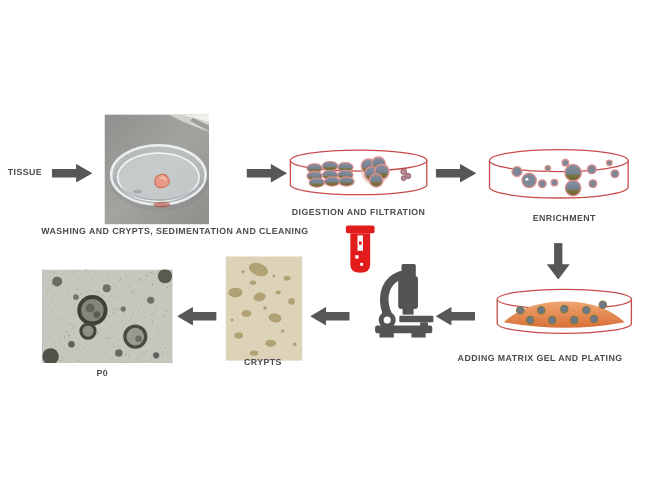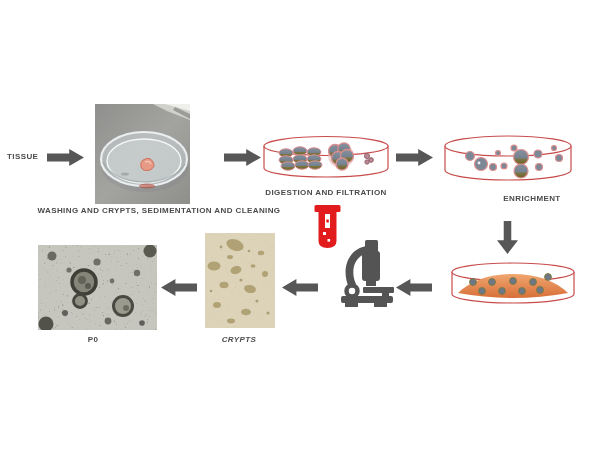--- a/index.html
+++ b/index.html
@@ -129,21 +129,21 @@
       <circle cx="78" cy="25" r="7.5" fill="url(#cellg)"></circle>
       <circle cx="78" cy="39" r="7" fill="url(#cellg)"></circle>
       <circle cx="95" cy="22" r="4"></circle>
       <circle cx="96" cy="35" r="3.5"></circle>
       <circle cx="111" cy="16" r="2.5"></circle>
       <circle cx="116" cy="26" r="3.5"></circle>
     </g>
     <circle cx="36" cy="31" r="1.4" fill="#ffffff" opacity="0.9"></circle>
   </svg>
 
-  <div class="cap" style="left:532px;top:194px;">ENRICHMENT</div>
+  <div class="cap" style="left:513px;top:194px;">ENRICHMENT</div>
 
   <div class="arrow ad" style="left:497px;top:221px;width:21px;height:33px;"></div>
 
   <svg style="left:450px;top:261px;" width="126" height="50" viewBox="0 0 126 50">
     <defs>
       <linearGradient id="gelg" x1="0" y1="0" x2="0" y2="1">
         <stop offset="0" stop-color="#f0a671"></stop>
           <stop offset="1" stop-color="#d86f38"></stop>
       </linearGradient>
     </defs>
@@ -156,20 +156,21 @@
       <circle cx="63" cy="20" r="3.4"></circle>
       <circle cx="83" cy="21" r="3.4"></circle>
       <circle cx="98" cy="16" r="3.4"></circle>
       <circle cx="32" cy="30" r="3.4"></circle>
       <circle cx="52" cy="30" r="3.4"></circle>
       <circle cx="72" cy="30" r="3.4"></circle>
       <circle cx="90" cy="29" r="3.4"></circle>
     </g>
   </svg>
 
+  <div class="cap" style="left:491px;top:321px;">ADDING MATRIX GEL AND PLATING</div>
 
   <div class="arrow al" style="left:396px;top:279px;width:36px;height:17px;"></div>
 
   <svg style="left:338px;top:240px;" width="58" height="67" viewBox="0 0 58 67">
     <g fill="#545454">
       <rect x="27" y="0" width="13" height="13" rx="1.5"></rect>
       <rect x="24" y="11" width="18" height="30" rx="3"></rect>
       <rect x="28" y="40" width="10" height="6"></rect>
       <path d="M28 6 C 9 10, 3 30, 11 48 L18 44 C 12 31, 16 16, 30 13 Z"></path>
       <rect x="25" y="47" width="31" height="6" rx="1"></rect>
@@ -210,21 +211,21 @@
     <g fill="#8d7d4e" opacity="0.6">
       <circle cx="36" cy="47" r="1.6"></circle>
         <circle cx="52" cy="68" r="1.5"></circle>
       <circle cx="16" cy="14" r="1.4"></circle>
         <circle cx="63" cy="80" r="1.6"></circle>
       <circle cx="6" cy="58" r="1.3"></circle>
         <circle cx="44" cy="18" r="1.3"></circle>
     </g>
   </svg>
 
-  <div class="cap" style="left:239px;top:335px;font-style:italic;">CRYPTS</div>
+  <div class="cap" style="left:239px;top:325px;">CRYPTS</div>
 
   <div class="arrow al" style="left:161px;top:279px;width:36px;height:17px;"></div>
 
   <svg style="left:38px;top:245px;" width="119" height="85" viewBox="0 0 119 85">
     <defs>
       <filter id="noise3" x="0" y="0" width="100%" height="100%">
         <feTurbulence type="fractalNoise" baseFrequency="0.45" numOctaves="2" seed="5"></feTurbulence>
         <feColorMatrix type="matrix" values="0 0 0 0 0.34 0 0 0 0 0.34 0 0 0 0 0.3 4 4 4 0 -7.2"></feColorMatrix>
       </filter>
     </defs>

